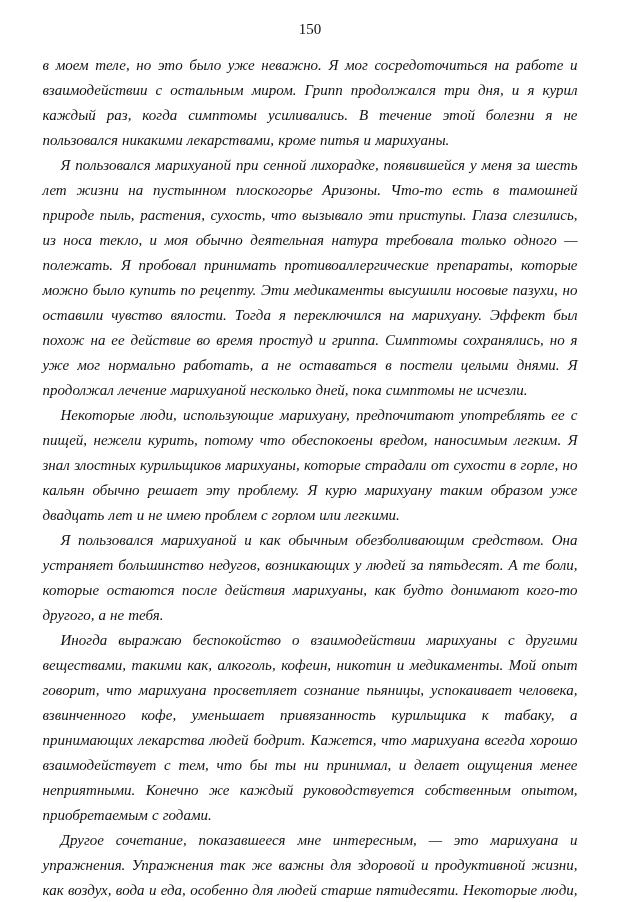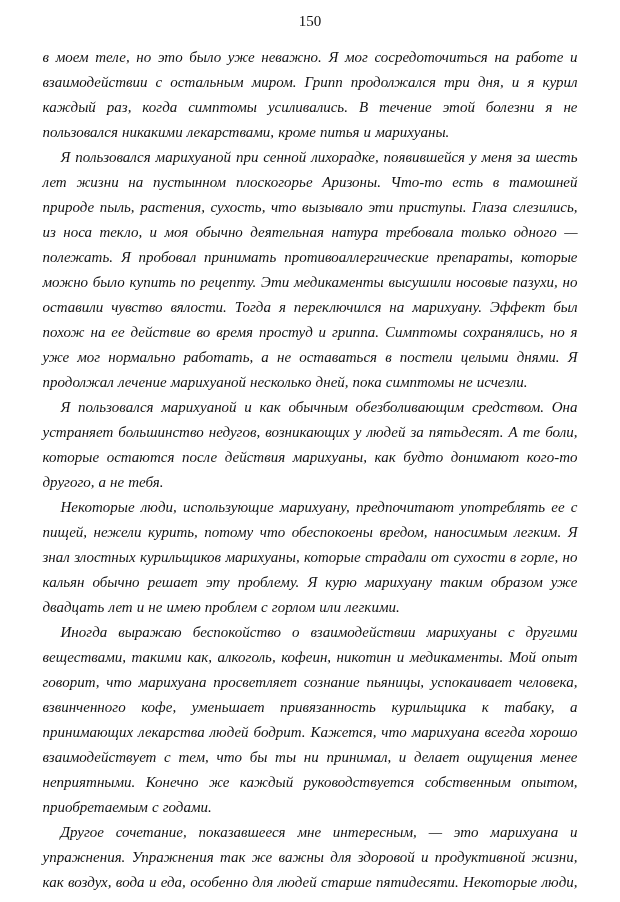--- a/index.html
+++ b/index.html
@@ -9,21 +9,21 @@
   }
   .page {
     position: relative;
     width: 553px;
     height: 902px;
     margin: 0 auto;
     background: #ffffff;
     color: #111111;
     overflow: hidden;
     box-sizing: border-box;
-    padding: 12px 9px 0 9px;
+    padding: 20px 9px 0 9px;
     font-family: "Liberation Serif", "DejaVu Serif", serif;
   }
   .page-number {
     text-align: center;
     font-style: normal;
     font-size: 15px;
     line-height: 18px;
     margin-bottom: 15px;
     color: #111111;
   }
@@ -47,18 +47,18 @@
 </style>
 </head>
 <body>
 
 <div class="page">
   <div class="page-number">150</div>
 
   <div class="body-text">
     <p class="no-indent">в моем теле, но это было уже неважно. Я мог сосредоточиться на работе и взаимодействии с остальным миром. Грипп продолжался три дня, и я курил каждый раз, когда симптомы усиливались. В течение этой болезни я не пользовался никакими лекарствами, кроме питья и марихуаны.</p>
     <p>Я пользовался марихуаной при сенной лихорадке, появившейся у меня за шесть лет жизни на пустынном плоскогорье Аризоны. Что-то есть в тамошней природе пыль, растения, сухость, что вызывало эти приступы. Глаза слезились, из носа текло, и моя обычно деятельная натура требовала только одного — полежать. Я пробовал принимать противоаллергические препараты, которые можно было купить по рецепту. Эти медикаменты высушили носовые пазухи, но оставили чувство вялости. Тогда я переключился на марихуану. Эффект был похож на ее действие во время простуд и гриппа. Симптомы сохранялись, но я уже мог нормально работать, а не оставаться в постели целыми днями. Я продолжал лечение марихуаной несколько дней, пока симптомы не исчезли.</p>
+    <p>Некоторые люди, использующие марихуану, предпочитают употреблять ее с пищей, нежели курить, потому что обеспокоены вредом, наносимым легким. Я знал злостных курильщиков марихуаны, которые страдали от сухости в горле, но кальян обычно решает эту проблему. Я курю марихуану таким образом уже двадцать лет и не имею проблем с горлом или легкими.</p>
     <p>Я пользовался марихуаной и как обычным обезболивающим средством. Она устраняет большинство недугов, возникающих у людей за пятьдесят. А те боли, которые остаются после действия марихуаны, как будто донимают кого-то другого, а не тебя.</p>
-    <p>Некоторые люди, использующие марихуану, предпочитают употреблять ее с пищей, нежели курить, потому что обеспокоены вредом, наносимым легким. Я знал злостных курильщиков марихуаны, которые страдали от сухости в горле, но кальян обычно решает эту проблему. Я курю марихуану таким образом уже двадцать лет и не имею проблем с горлом или легкими.</p>
     <p>Иногда выражаю беспокойство о взаимодействии марихуаны с другими веществами, такими как, алкоголь, кофеин, никотин и медикаменты. Мой опыт говорит, что марихуана просветляет сознание пьяницы, успокаивает человека, взвинченного кофе, уменьшает привязанность курильщика к табаку, а принимающих лекарства людей бодрит. Кажется, что марихуана всегда хорошо взаимодействует с тем, что бы ты ни принимал, и делает ощущения менее неприятными. Конечно же каждый руководствуется собственным опытом, приобретаемым с годами.</p>
     <p>Другое сочетание, показавшееся мне интересным, — это марихуана и упражнения. Упражнения так же важны для здоровой и продуктивной жизни, как воздух, вода и еда, особенно для людей старше пятидесяти. Некоторые люди, начавшие использовать марихуану, жалуются, что после курения им хочется только лежать. Но если ваше тело хорошо себя чувствует, марихуана может усилить это чувство, и во время упражнений вы будете вознаграждены полученными ощущениями. Большинство ветеранов курения марихуаны не впадают в оцепенение после курения. Они используют травку, как и наши предки, чтобы сделать физический труд терпимым и даже приятным, а умственные занятия — интригующим, почти мистическим приключением. Я использовал марихуану в основном для того, чтобы получать больше удовольствия от жизни, нежели чтобы легче переносить ее невзгоды и недуги, но я уверен, что оба аспекта важны для пожилых людей, делая старение меньшим проклятьем для многих из них. Используя марихуану вместо обычных анальгетиков и поддерживая здоровье упражнениями и диетой, я получил важный опыт и смог глубже понять жизнь.</p>
   </div>
 </div>
 
 </body></html>

